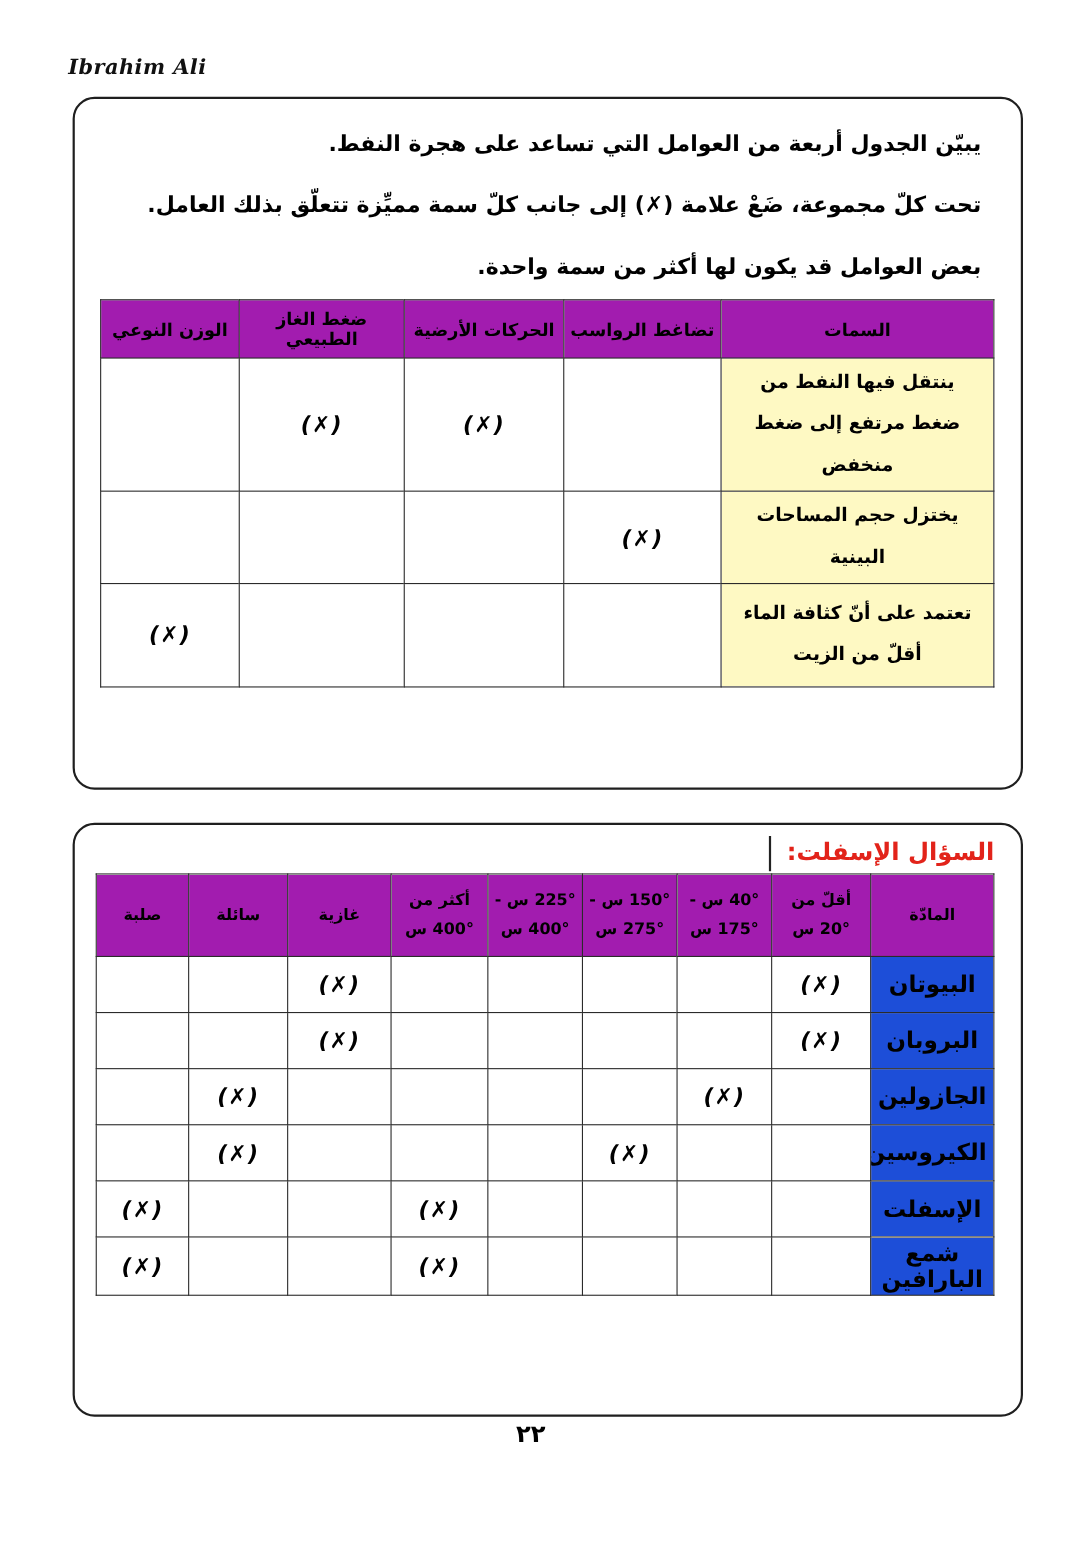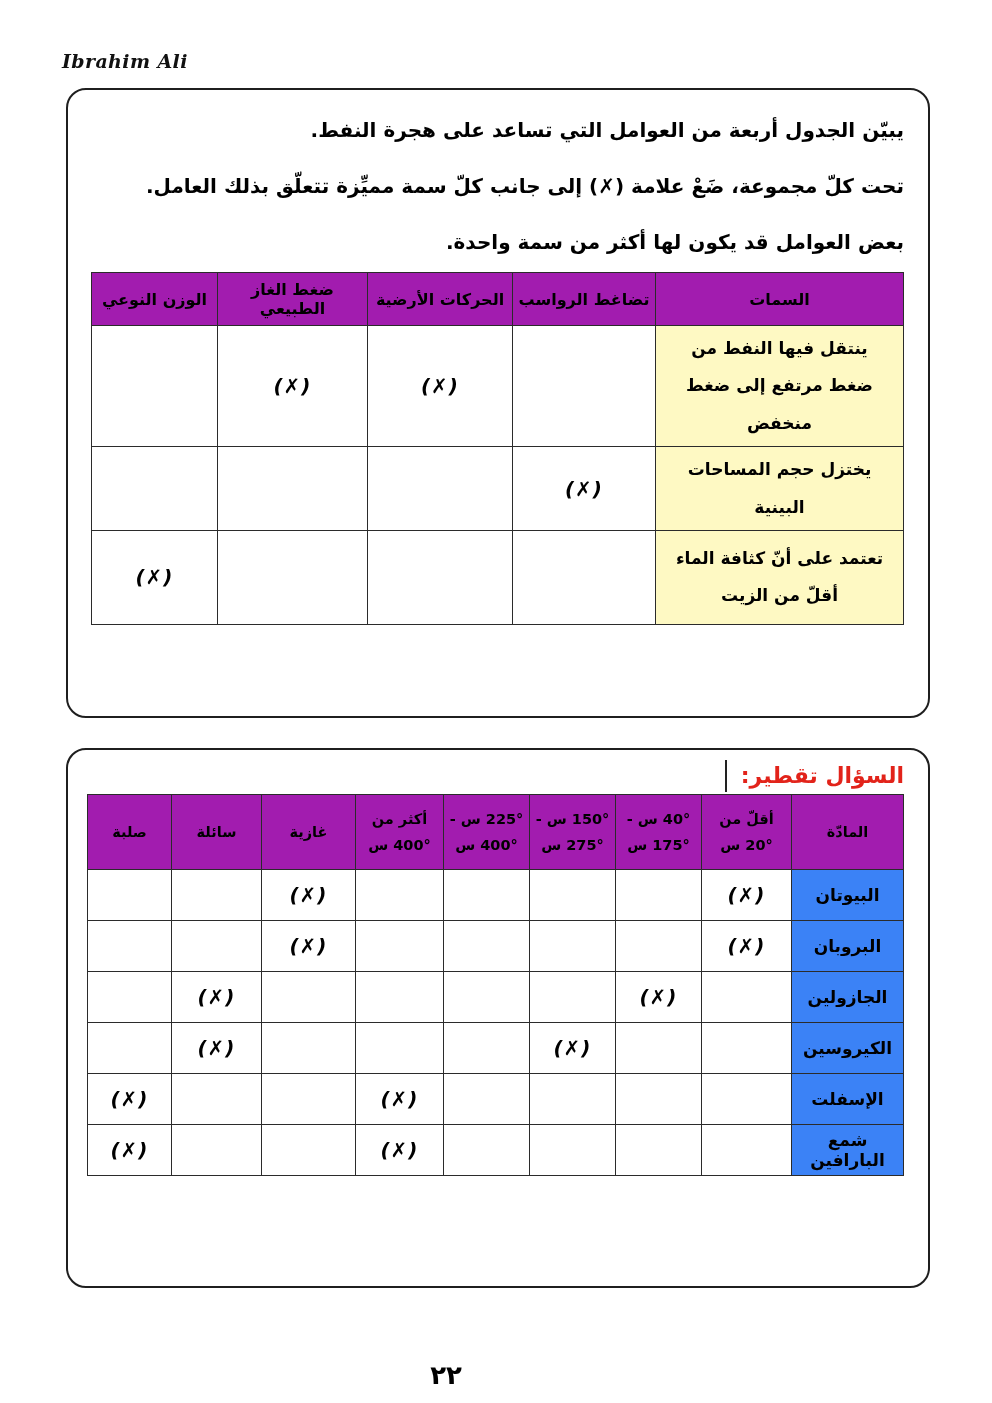--- a/index.html
+++ b/index.html
@@ -34,21 +34,21 @@
   .qtitle {
     display: inline-block;
     margin: 0;
     color: #e2231a;
     font-size: 22px; font-weight: bold;
     line-height: 32px;
     border-left: 2.5px solid #222;
     padding-left: 14px;
   }
 
-  .qintro { margin: 2px 0 0 0; }
+  .qintro { margin: 2px 12px 0 0; }
   .qintro p {
     margin: 0;
     font-size: 20px; font-weight: bold;
     text-align: right;
     line-height: 56px;
     white-space: nowrap;
   }
 
   table.wtable {
     border-collapse: collapse;
@@ -80,30 +80,30 @@
     font-size: 17px; font-weight: bold;
     padding: 4px 12px; line-height: 2.2;
   }
   .q3-table tr.rA { height: 94px; }
   .q3-table tr.rB { height: 76px; }
 
   
   .q4-table { width: 816px; }
   .q4-table th { font-size: 14.5px; height: 70px; line-height: 1.8; padding: 2px; }
   .q4-table td.label {
-    background: #3b82f6;
-    font-size: 17px; font-weight: bold;
+    background: #1d4ed8;
+    font-size: 21px; font-weight: bold;
     padding: 2px 6px;
   }
   .q4-table tr.q4r { height: 51px; }
 
   .page-number {
-    position: absolute; top: 1360px; left: 396px; width: 100px;
-    text-align: center;
-    font-size: 26px; font-weight: bold;
+    position: absolute; top: 1292px; left: 396px; width: 100px;
+    text-align: right;
+    font-size: 22px; font-weight: bold;
   }
 </style>
 </head>
 <body>
 
 <div class="page">
 
   <div class="author" dir="ltr">Ibrahim Ali</div>
 
   <section class="qbox qbox-3" dir="rtl">
@@ -150,21 +150,21 @@
           <td class="mark"></td>
           <td class="mark"></td>
           <td class="mark"></td>
           <td class="mark">(✗)</td>
         </tr>
       </tbody>
     </table>
   </section>
 
   <section class="qbox qbox-4" dir="rtl">
-    <h2 class="qtitle">السؤال تقطير:</h2>
+    <h2 class="qtitle">السؤال الإسفلت:</h2>
 
     <table class="wtable q4-table">
       <colgroup>
         <col style="width:112px">
           <col style="width:90px">
           <col style="width:86px">
           <col style="width:86px">
           <col style="width:86px">
           <col style="width:88px">
           <col style="width:94px">

